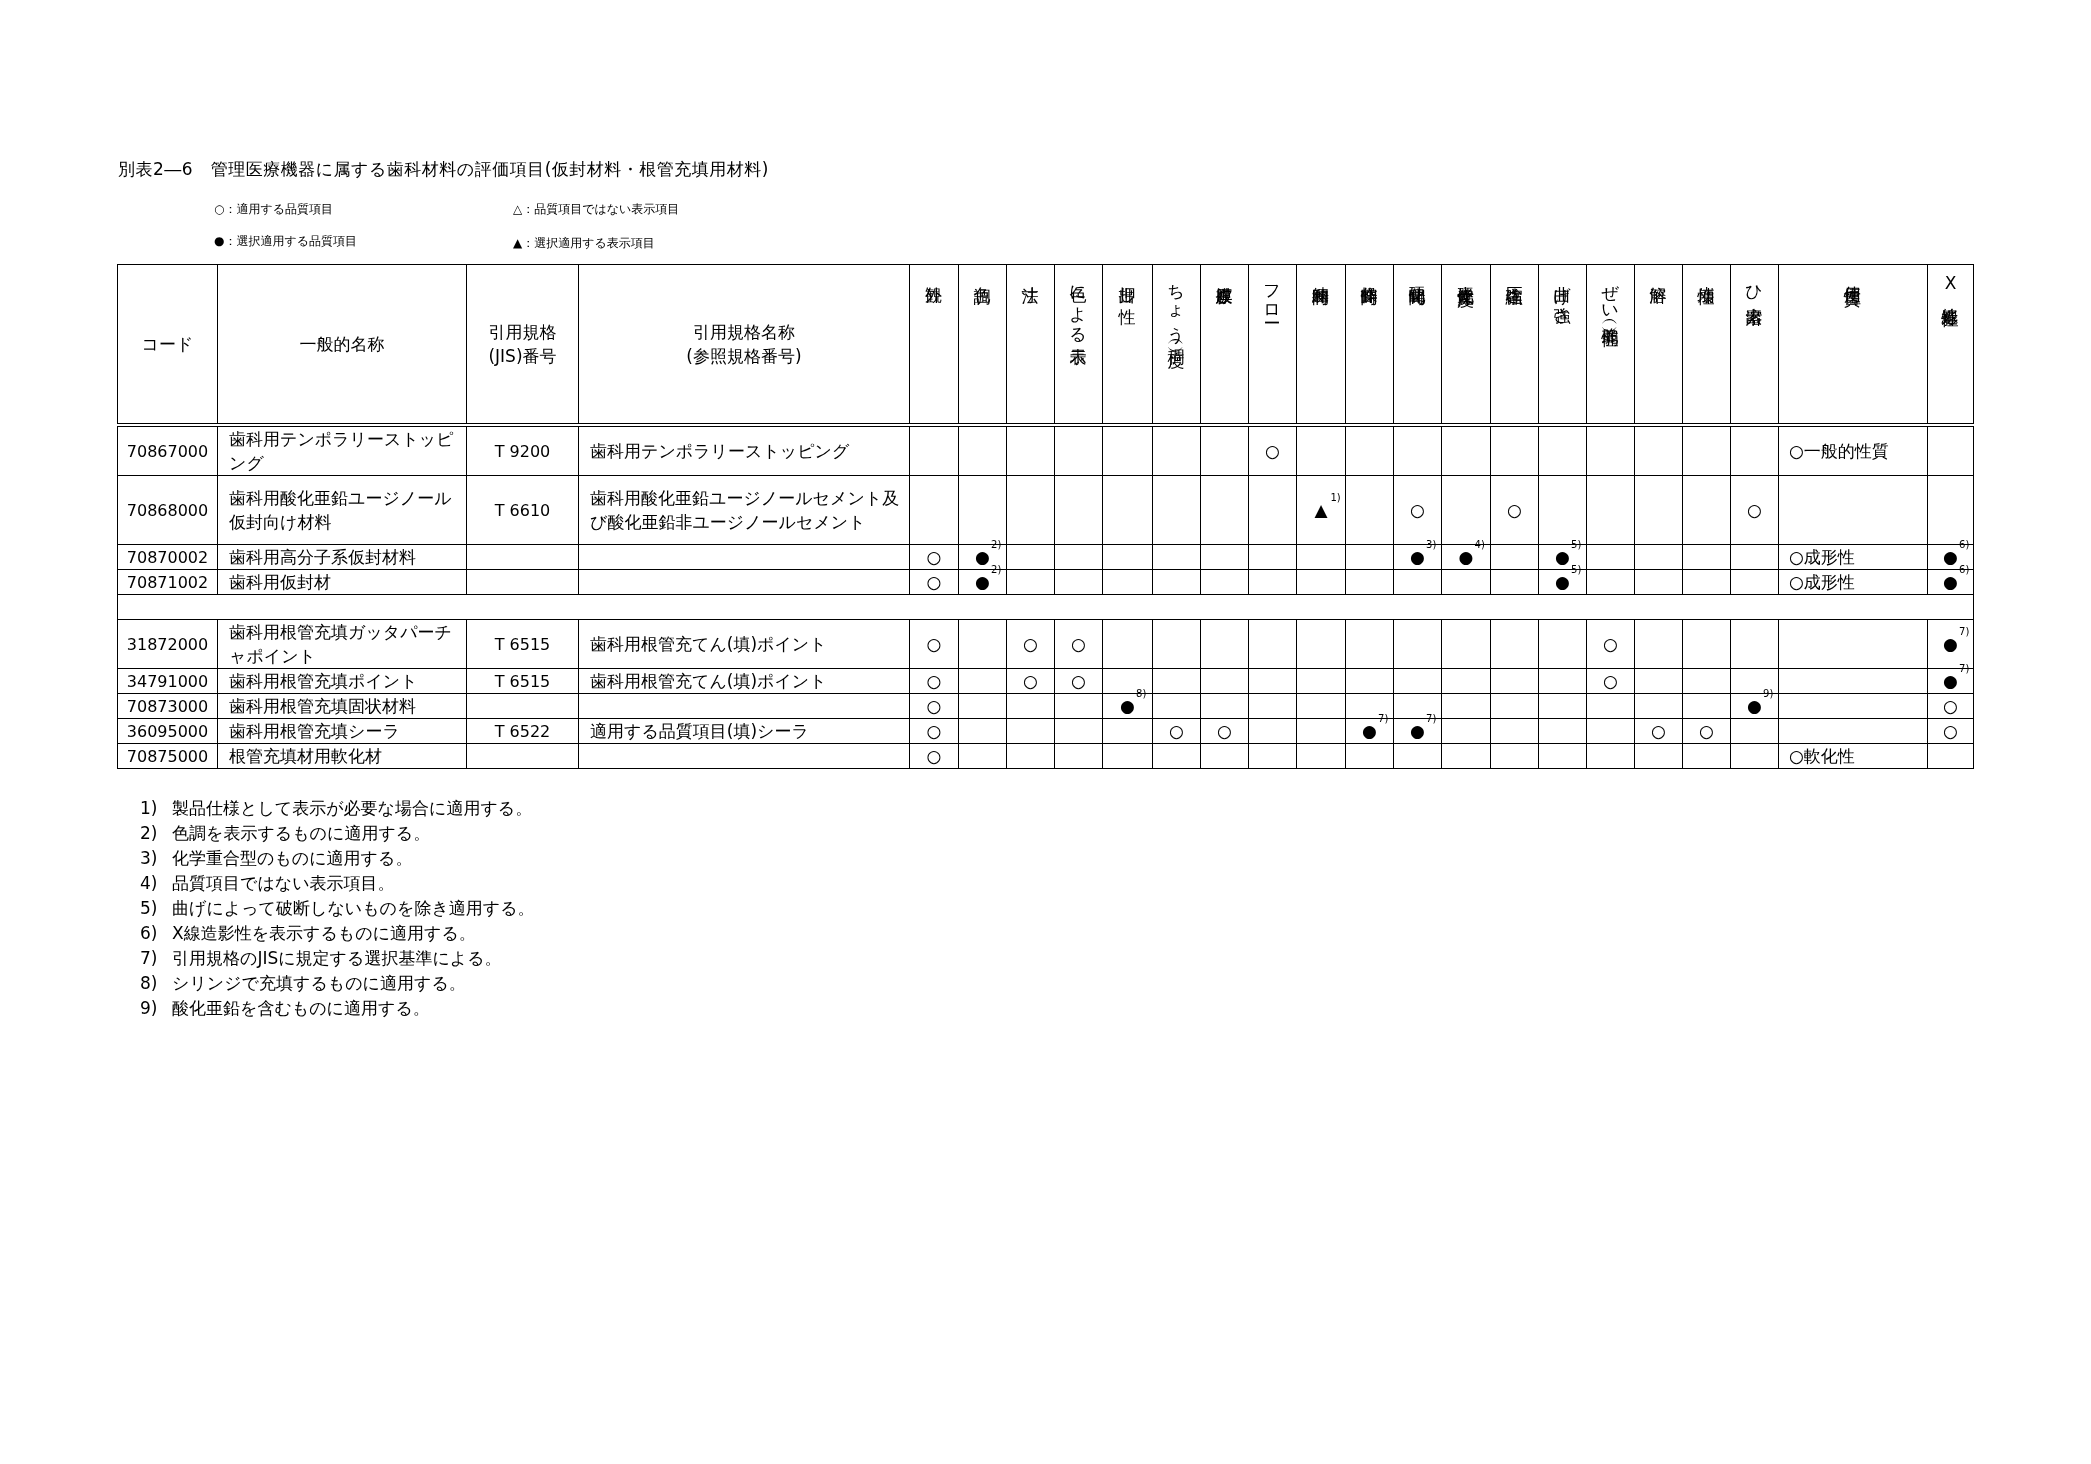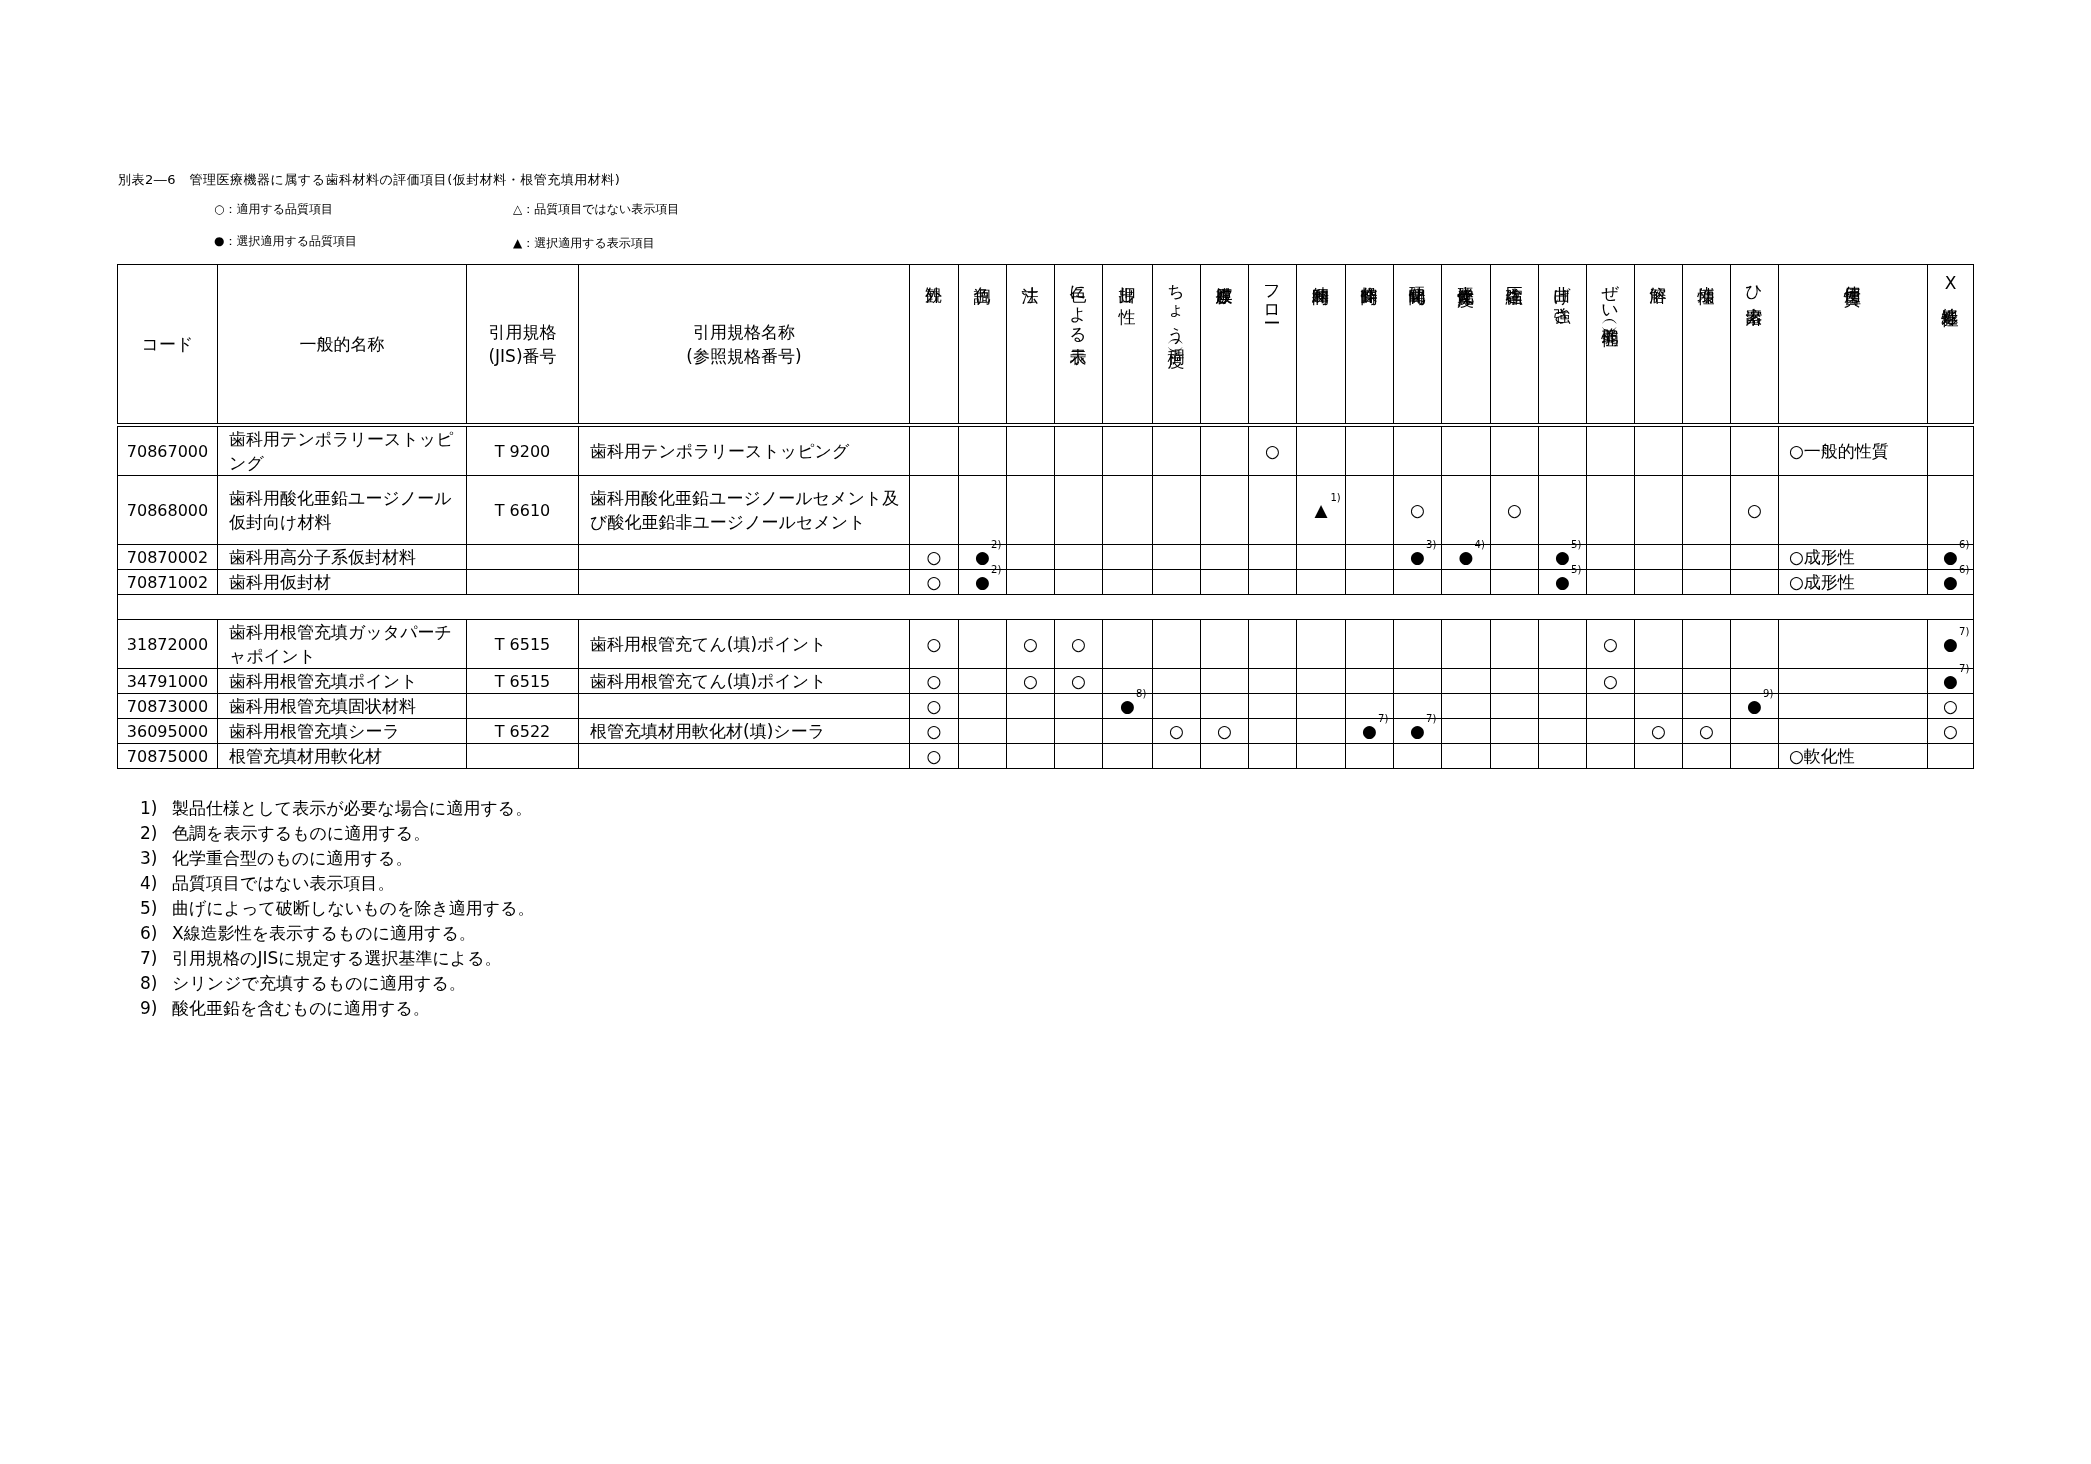--- a/index.html
+++ b/index.html
@@ -1,17 +1,17 @@
 <!DOCTYPE html>
 <html><head>
 <meta charset="utf-8">
 <style>
   html, body { margin:0; padding:0; background:#ffffff; }
   body { width:2091px; height:1464px; position:relative; font-family:"DejaVu Sans", sans-serif; color:#000; overflow:hidden; }
-  .title { position:absolute; left:118px; top:171px; font-size:13px; letter-spacing:0.5px; white-space:nowrap; }
+  .title { position:absolute; left:118px; top:158px; font-size:17px; letter-spacing:0.5px; white-space:nowrap; }
   .legend { position:absolute; font-size:12px; white-space:nowrap; }
   table.main { position:absolute; left:117px; top:264px; border-collapse:collapse; table-layout:fixed; font-size:17px; }
   table.main td, table.main th { border:1.5px solid #000; padding:0; font-weight:normal; }
   table.main thead th { height:158px; vertical-align:top; }
   table.main thead tr { border-bottom:4px double #000; }
   th.hmid { vertical-align:middle !important; text-align:center; line-height:24px; }
   .vert { writing-mode:vertical-rl; text-orientation:upright; margin:8px auto 0; line-height:20px; font-size:17px; letter-spacing:1px; }
   td.code { text-align:center; font-size:16px; }
   td.name { padding-left:11px !important; line-height:24px; }
   td.jis { text-align:center; font-size:16px; }
@@ -327,21 +327,21 @@
         <td class="mark"><span class="sym"></span></td>
         <td class="mark"><span class="sym"></span></td>
         <td class="mark"><span class="sym">●<span class="sup">9)</span></span></td>
         <td class="mark use" style="text-align: left;"><span class="sym"></span></td>
         <td class="mark"><span class="sym">○</span></td>
       </tr>
       <tr style="height: 24px;">
         <td class="code">36095000</td>
         <td class="name">歯科用根管充填シーラ</td>
         <td class="jis">T 6522</td>
-        <td class="std">根管充填材用軟化材(填)シーラ</td>
+        <td class="std">適用する品質項目(填)シーラ</td>
         <td class="mark"><span class="sym">○</span></td>
         <td class="mark"><span class="sym"></span></td>
         <td class="mark"><span class="sym"></span></td>
         <td class="mark"><span class="sym"></span></td>
         <td class="mark"><span class="sym"></span></td>
         <td class="mark"><span class="sym">○</span></td>
         <td class="mark"><span class="sym">○</span></td>
         <td class="mark"><span class="sym"></span></td>
         <td class="mark"><span class="sym"></span></td>
         <td class="mark"><span class="sym">●<span class="sup">7)</span></span></td>

